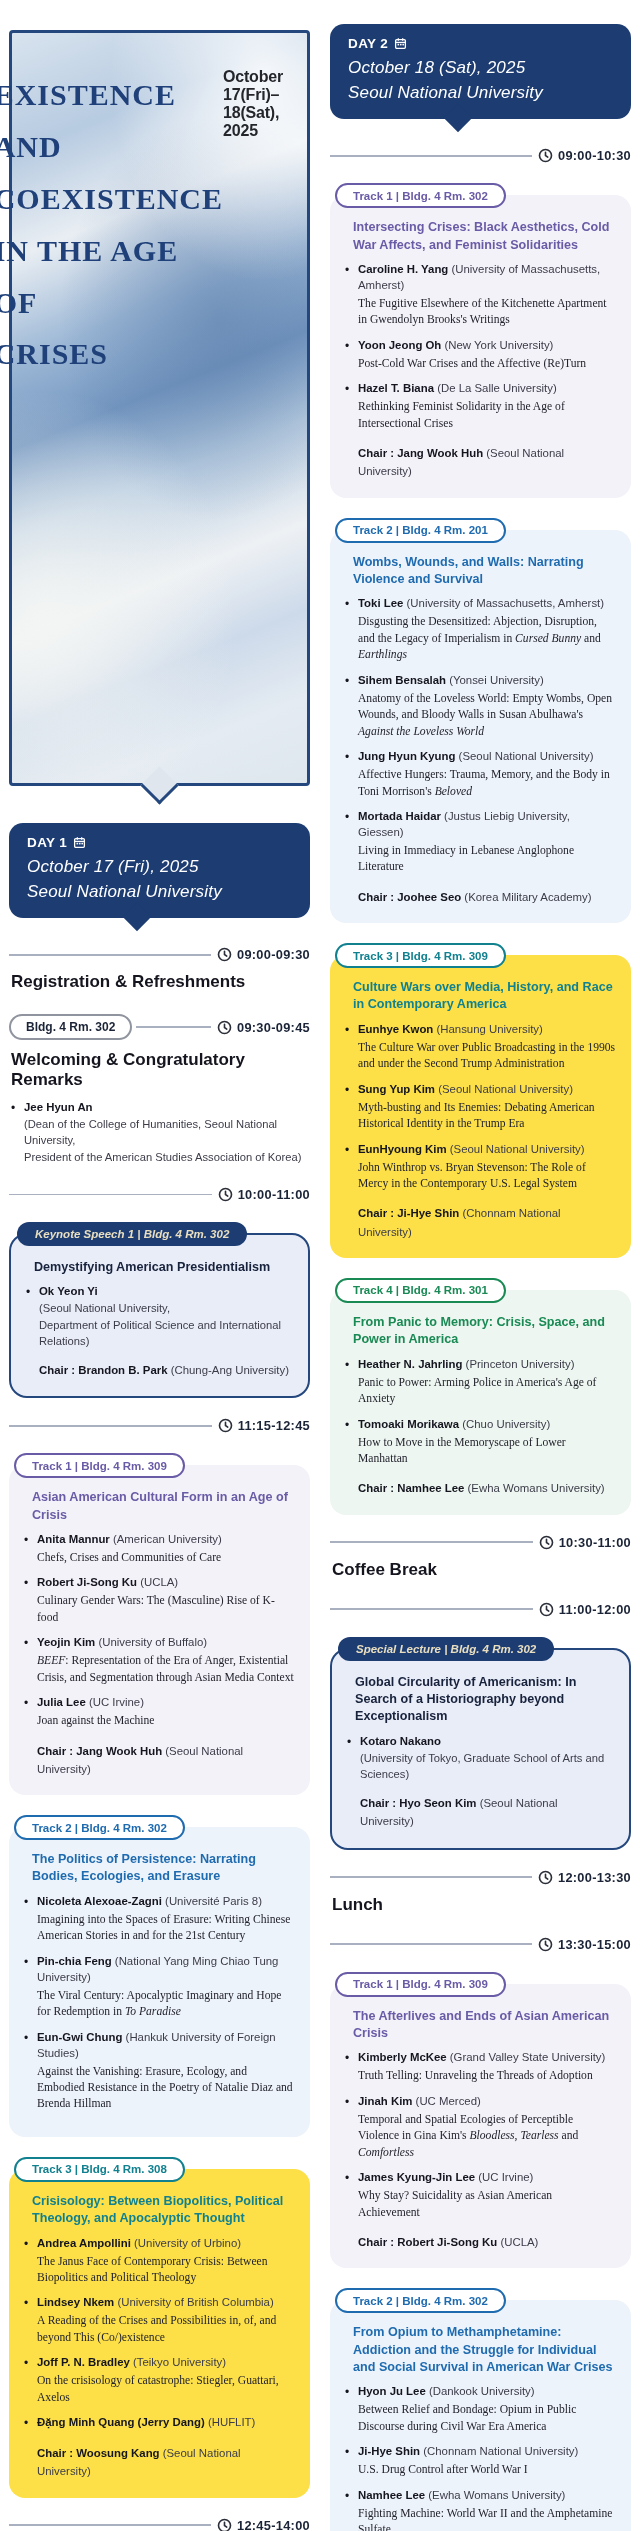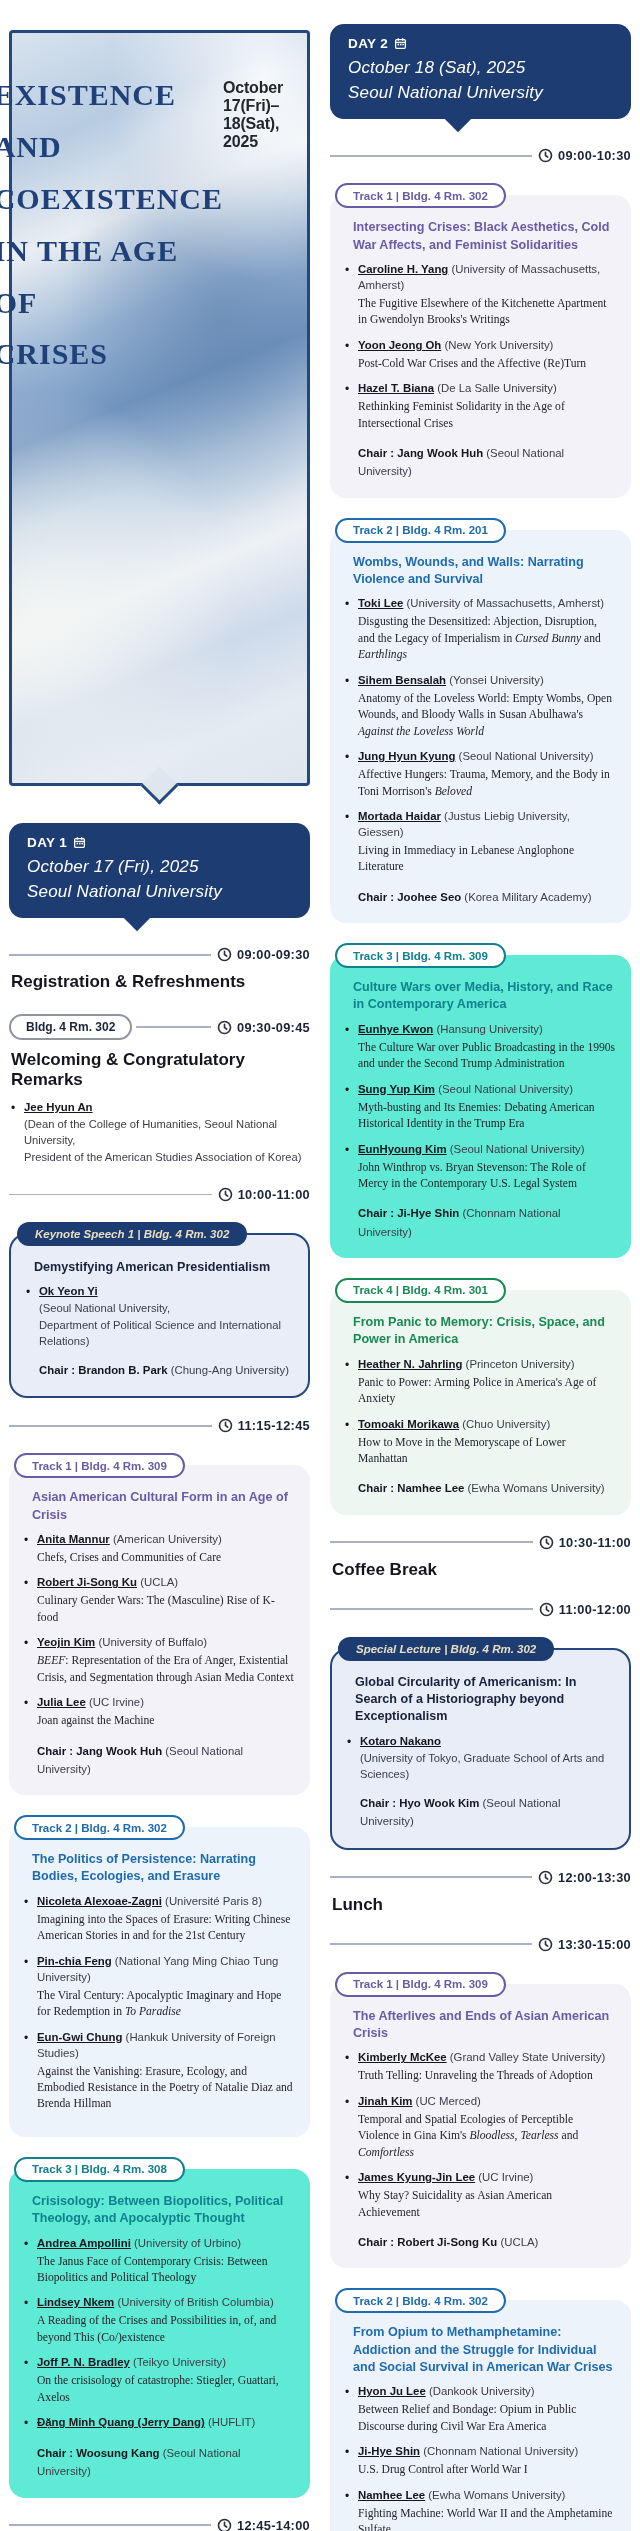--- a/index.html
+++ b/index.html
@@ -10,21 +10,21 @@
   
   .poster{margin-top:30px;height:756px;box-sizing:border-box;border:3px solid #24477e;border-radius:4px;
     background:
       radial-gradient(115% 60% at 85% 6%, rgba(255,255,255,.85) 0%, rgba(255,255,255,0) 45%),
       radial-gradient(120% 55% at 10% 78%, rgba(244,246,244,.9) 0%, rgba(244,246,244,0) 55%),
       radial-gradient(90% 45% at 70% 38%, rgba(90,125,170,.55) 0%, rgba(90,125,170,0) 60%),
       linear-gradient(158deg,#d8e3ee 0%,#b7cbe1 14%,#e9eef3 26%,#9db8d6 38%,#7396c0 48%,#b9cde1 58%,#eef1f4 70%,#cddaea 80%,#e4ebf2 90%,#dfe7ee 100%);
     display:flex;flex-direction:row;justify-content:flex-end;padding:26px 24px 28px;}
   .poster-pre{color:#2a4a82;font-weight:700;font-size:16.5px;line-height:2.05;letter-spacing:.1px;}
   .poster-title{font-family:"Liberation Serif",serif;font-weight:700;color:#1f4079;font-size:30px;line-height:1.73;letter-spacing:1px;margin-top:10px;}
-  .poster-date{margin-top:20px;font-weight:800;font-size:16px;color:#24262c;letter-spacing:-.2px;}
+  .poster-date{margin-top:9px;font-weight:800;font-size:16px;color:#24262c;letter-spacing:-.2px;}
   .card-tail{width:24px;height:24px;background:#dfe6ee;border-right:3px solid #24477e;border-bottom:3px solid #24477e;transform:rotate(45deg);margin:-14px auto 0;}
 
   
   .day-badge{margin-top:24px;background:#1c3c72;border-radius:14px;color:#fff;padding:12px 18px 14px;}
   .day-label{font-weight:800;font-size:13.5px;letter-spacing:.4px;display:flex;align-items:center;gap:6px;}
   .day-date,.day-venue{font-style:italic;font-size:17px;line-height:1.45;font-weight:400;letter-spacing:.2px;}
   .day-date{margin-top:5px;}
   .badge-tail{width:20px;height:20px;background:#1c3c72;transform:rotate(45deg);margin:-11px 0 0 118px;}
 
   
@@ -40,33 +40,33 @@
   .plain-title{font-weight:800;font-size:17px;color:#15151f;}
 
   
   .sess-wrap{margin:20px 0 16px;}
   .sess-pill{display:inline-block;position:relative;z-index:2;border-radius:999px;font-weight:800;font-size:11.5px;
     padding:4.5px 16px;background:#fff;border:2.5px solid #444;margin-left:5px;white-space:nowrap;}
   .sess-box{margin-top:-13px;border-radius:16px;padding:24px 15px 15px 15px;box-sizing:border-box;}
   .sess-title{font-weight:800;font-size:12.6px;line-height:1.38;margin:0 0 4px 8px;}
   .tr.t1 .sess-pill{color:#6a5ba6;border-color:#6a5ba6}.tr.t1 .sess-box{background:#f3f2f9}.tr.t1 .sess-title{color:#6a5ba6}
   .tr.t2 .sess-pill{color:#1f6bb0;border-color:#1f6bb0}.tr.t2 .sess-box{background:#edf3fa}.tr.t2 .sess-title{color:#1f6bb0}
-  .tr.t3 .sess-pill{color:#11818f;border-color:#11818f}.tr.t3 .sess-box{background:#5eead4}.tr.t3 .sess-title{color:#11818f}
+  .tr.t3 .sess-pill{color:#11818f;border-color:#11818f}.tr.t3 .sess-box{background:#fde047}.tr.t3 .sess-title{color:#11818f}
   .tr.t4 .sess-pill{color:#1a8a55;border-color:#1a8a55}.tr.t4 .sess-box{background:#edf6f0}.tr.t4 .sess-title{color:#1a8a55}
   .kn .sess-pill{background:#1c3c72;border:none;color:#e9dfc0;padding:6px 18px;margin-left:8px;font-style:italic;}
   .kn .sess-box{background:#e9edf8;border:2px solid #24477e;border-radius:18px;}
   .kn .sess-title{color:#17223c;}
 
   
   .spk-list{margin-top:8px;}
   .spk{display:flex;margin:8px 0 9px;}
   .bullet{flex:0 0 13px;font-size:12px;line-height:1.4;color:#15151f;}
   .spk-body{flex:1;min-width:0;}
   .spk-line1{font-size:11.4px;line-height:1.4;}
-  .spk-name{font-weight:800;color:#15151f;text-decoration:underline;}
+  .spk-name{font-weight:800;color:#15151f;}
   .spk-affil{color:#3c3c49;}
   .spk-affil-line{font-size:11.2px;color:#3c3c49;line-height:1.45;}
   .paper{font-family:"Liberation Serif",serif;font-size:11.6px;color:#23232d;line-height:1.42;margin-top:2px;}
   .sess-footer{margin:12px 0 2px 13px;}
   .fline{font-size:11.4px;line-height:1.6;}
   .fb{font-weight:800;color:#15151f;}
   .fr{color:#3c3c49;}
   .plain-block .spk-list{margin-top:10px;}
 </style>
 </head>
@@ -482,21 +482,21 @@
             <div class="spk-list">
               <div class="spk">
                 <span class="bullet">•</span>
                 <div class="spk-body">
                   <div class="spk-line1"><span class="spk-name">Kotaro Nakano</span></div>
                   <div class="spk-affil-line">(University of Tokyo, Graduate School of Arts and Sciences)</div>
                 </div>
               </div>
             </div>
             <div class="sess-footer">
-              <div class="fline"><span class="fb">Chair : Hyo Wook Kim</span><span class="fr"> (Seoul National University)</span></div>
+              <div class="fline"><span class="fb">Chair : Hyo Seon Kim</span><span class="fr"> (Seoul National University)</span></div>
             </div>
           </div></div>
         <div class="time-row">
           <span class="tline"></span>
           <span class="clock">
             <svg viewBox="0 0 24 24">
               <circle cx="12" cy="12" r="9.6" fill="none" stroke="currentColor" stroke-width="2.6"></circle>
               <path d="M12 6.8V12l3.6 2.6" fill="none" stroke="currentColor" stroke-width="2.6" stroke-linecap="round"></path>
             </svg>
           </span>

